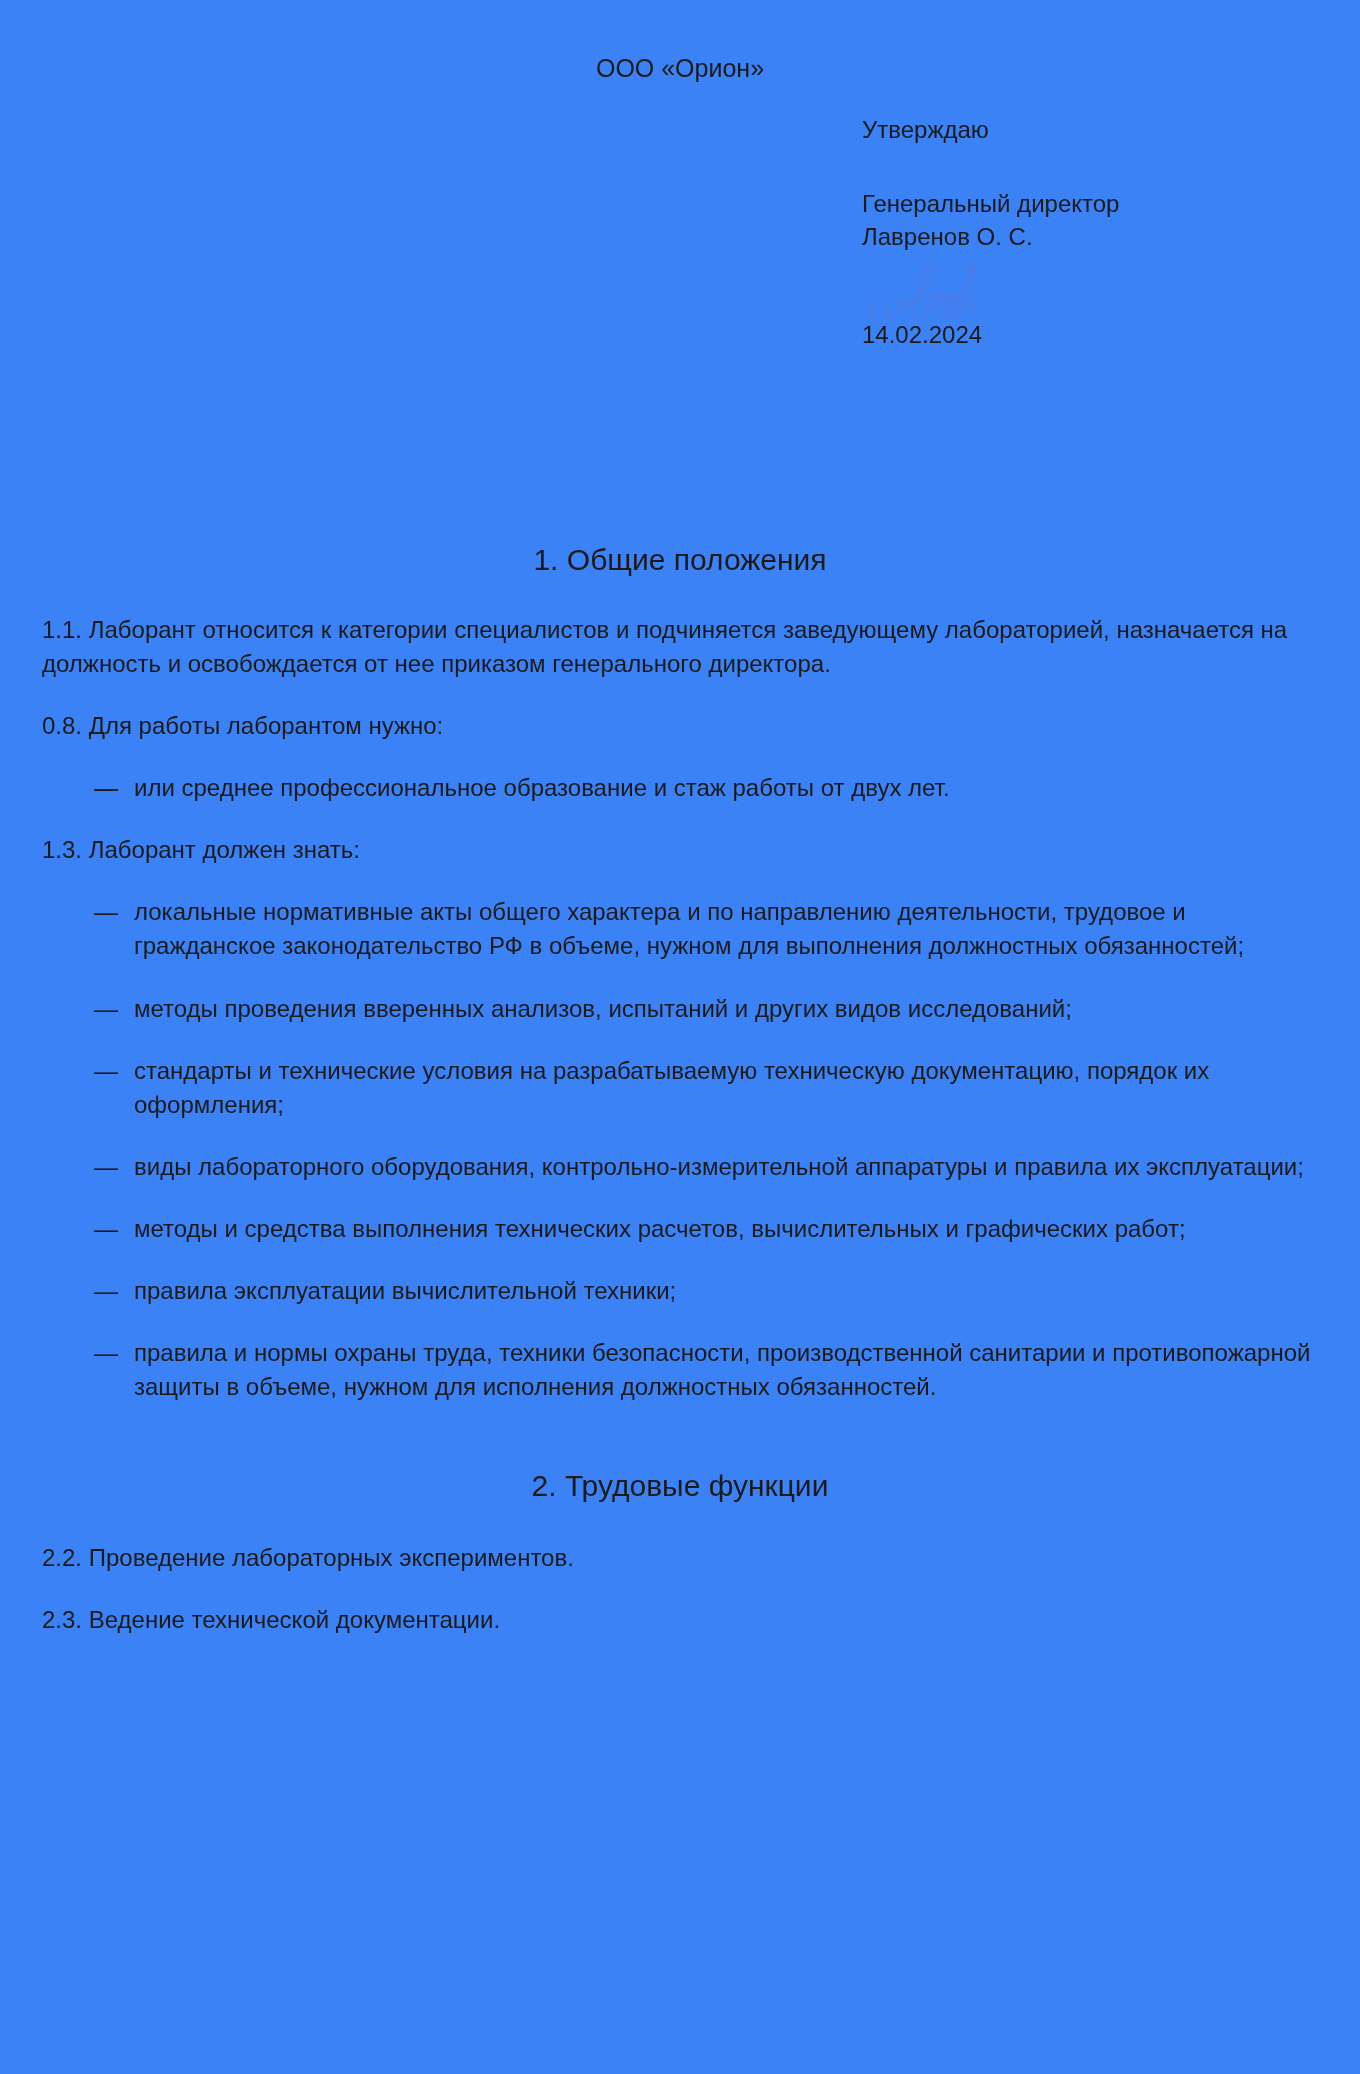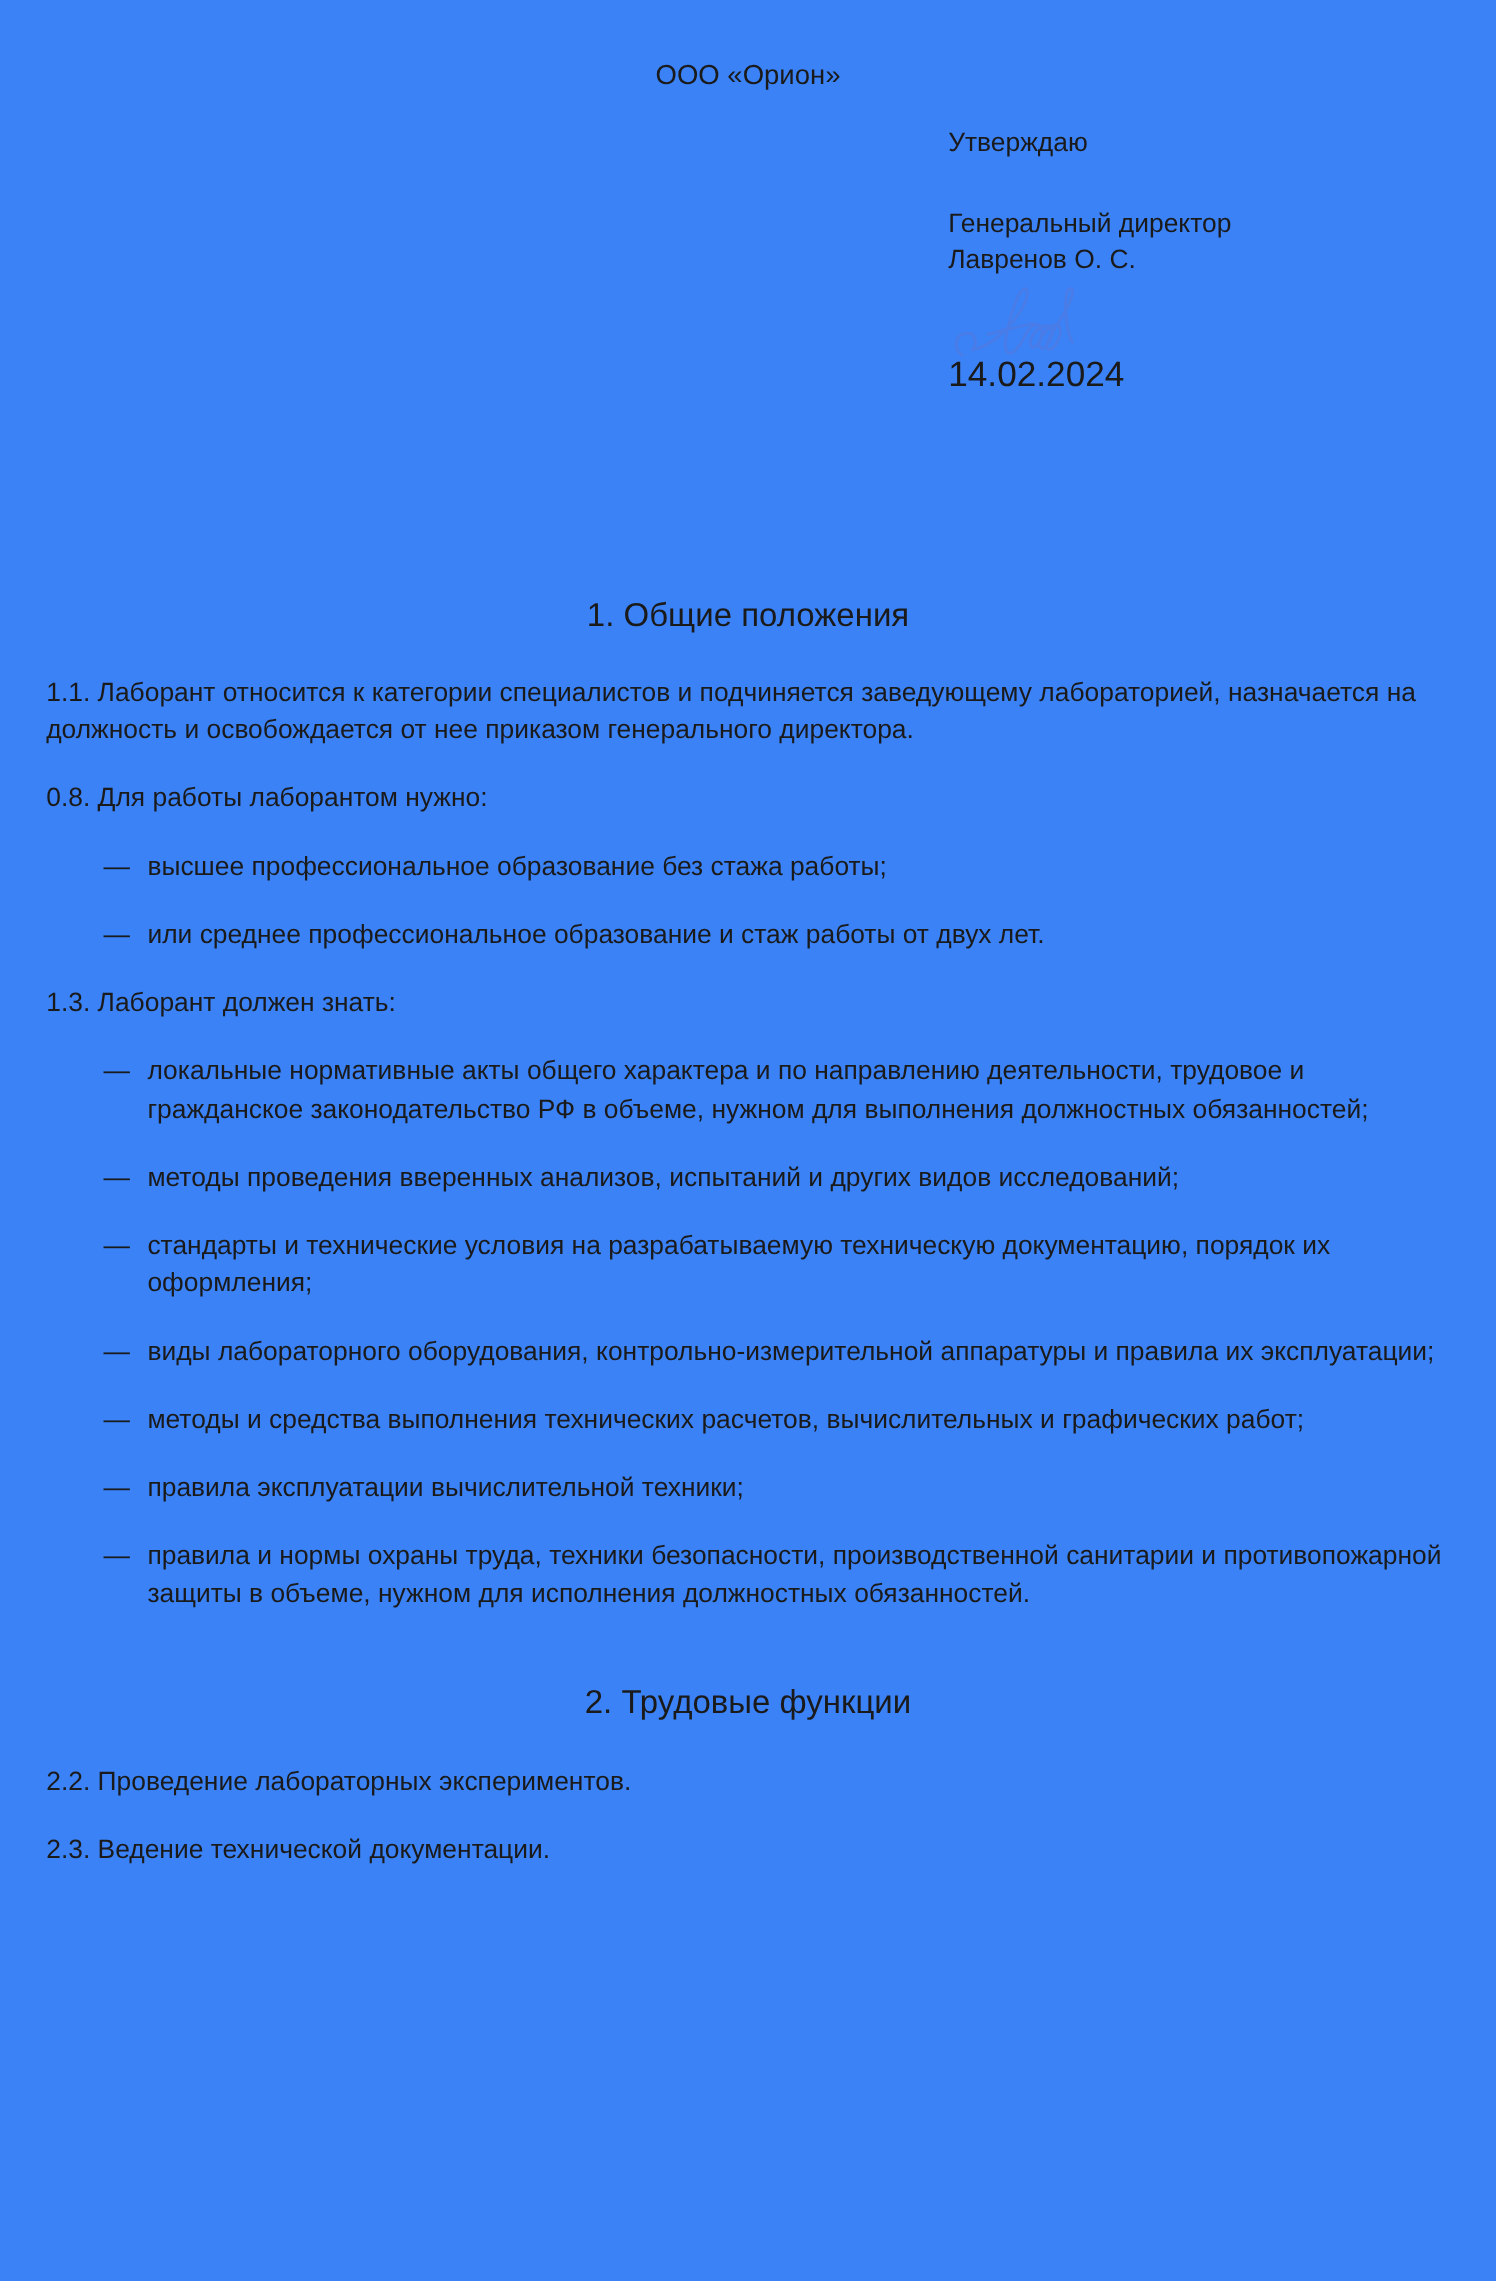--- a/index.html
+++ b/index.html
@@ -61,21 +61,21 @@
   }
   .signature-svg {
     position: absolute;
     top: 0;
     left: 0;
   }
   .approval-date {
     position: absolute;
     top: 62px;
     left: 0;
-    font-size: 32px;
+    font-size: 24px;
     color: #1a1a1a;
     white-space: nowrap;
   }
 
   
   .doc-title {
     position: absolute;
     top: 437px;
     left: 0;
     width: 1360px;
@@ -177,21 +177,21 @@
       <div class="approval-date">14.02.2024</div>
     </div>
   </div>
 
 
   <div class="content">
       <h2 class="section-heading">1. Общие положения</h2>
       <p class="para">1.1. Лаборант относится к категории специалистов и подчиняется заведующему лабораторией, назначается на должность и освобождается от нее приказом генерального директора.</p>
       <p class="para">0.8. Для работы лаборантом нужно:</p>
       <ul class="bullet-list">
-        <li class="bullet-item"><span class="bullet-dash">—</span><span>высшее профессиональное образование без стажа работы;</span></li>
+        <li class="bullet-item"><span class="bullet-dash">—</span></li>
         <li class="bullet-item"><span class="bullet-dash">—</span><span>или среднее профессиональное образование и стаж работы от двух лет.</span></li>
       </ul>
       <p class="para">1.3. Лаборант должен знать:</p>
       <ul class="bullet-list">
         <li class="bullet-item"><span class="bullet-dash">—</span><span>локальные нормативные акты общего характера и по направлению деятельности, трудовое и гражданское законодательство РФ в объеме, нужном для выполнения должностных обязанностей;</span></li>
         <li class="bullet-item"><span class="bullet-dash">—</span><span>методы проведения вверенных анализов, испытаний и других видов исследований;</span></li>
         <li class="bullet-item"><span class="bullet-dash">—</span><span>стандарты и технические условия на разрабатываемую техническую документацию, порядок их оформления;</span></li>
         <li class="bullet-item"><span class="bullet-dash">—</span><span>виды лабораторного оборудования, контрольно-измерительной аппаратуры и правила их эксплуатации;</span></li>
         <li class="bullet-item"><span class="bullet-dash">—</span><span>методы и средства выполнения технических расчетов, вычислительных и графических работ;</span></li>
         <li class="bullet-item"><span class="bullet-dash">—</span><span>правила эксплуатации вычислительной техники;</span></li>

